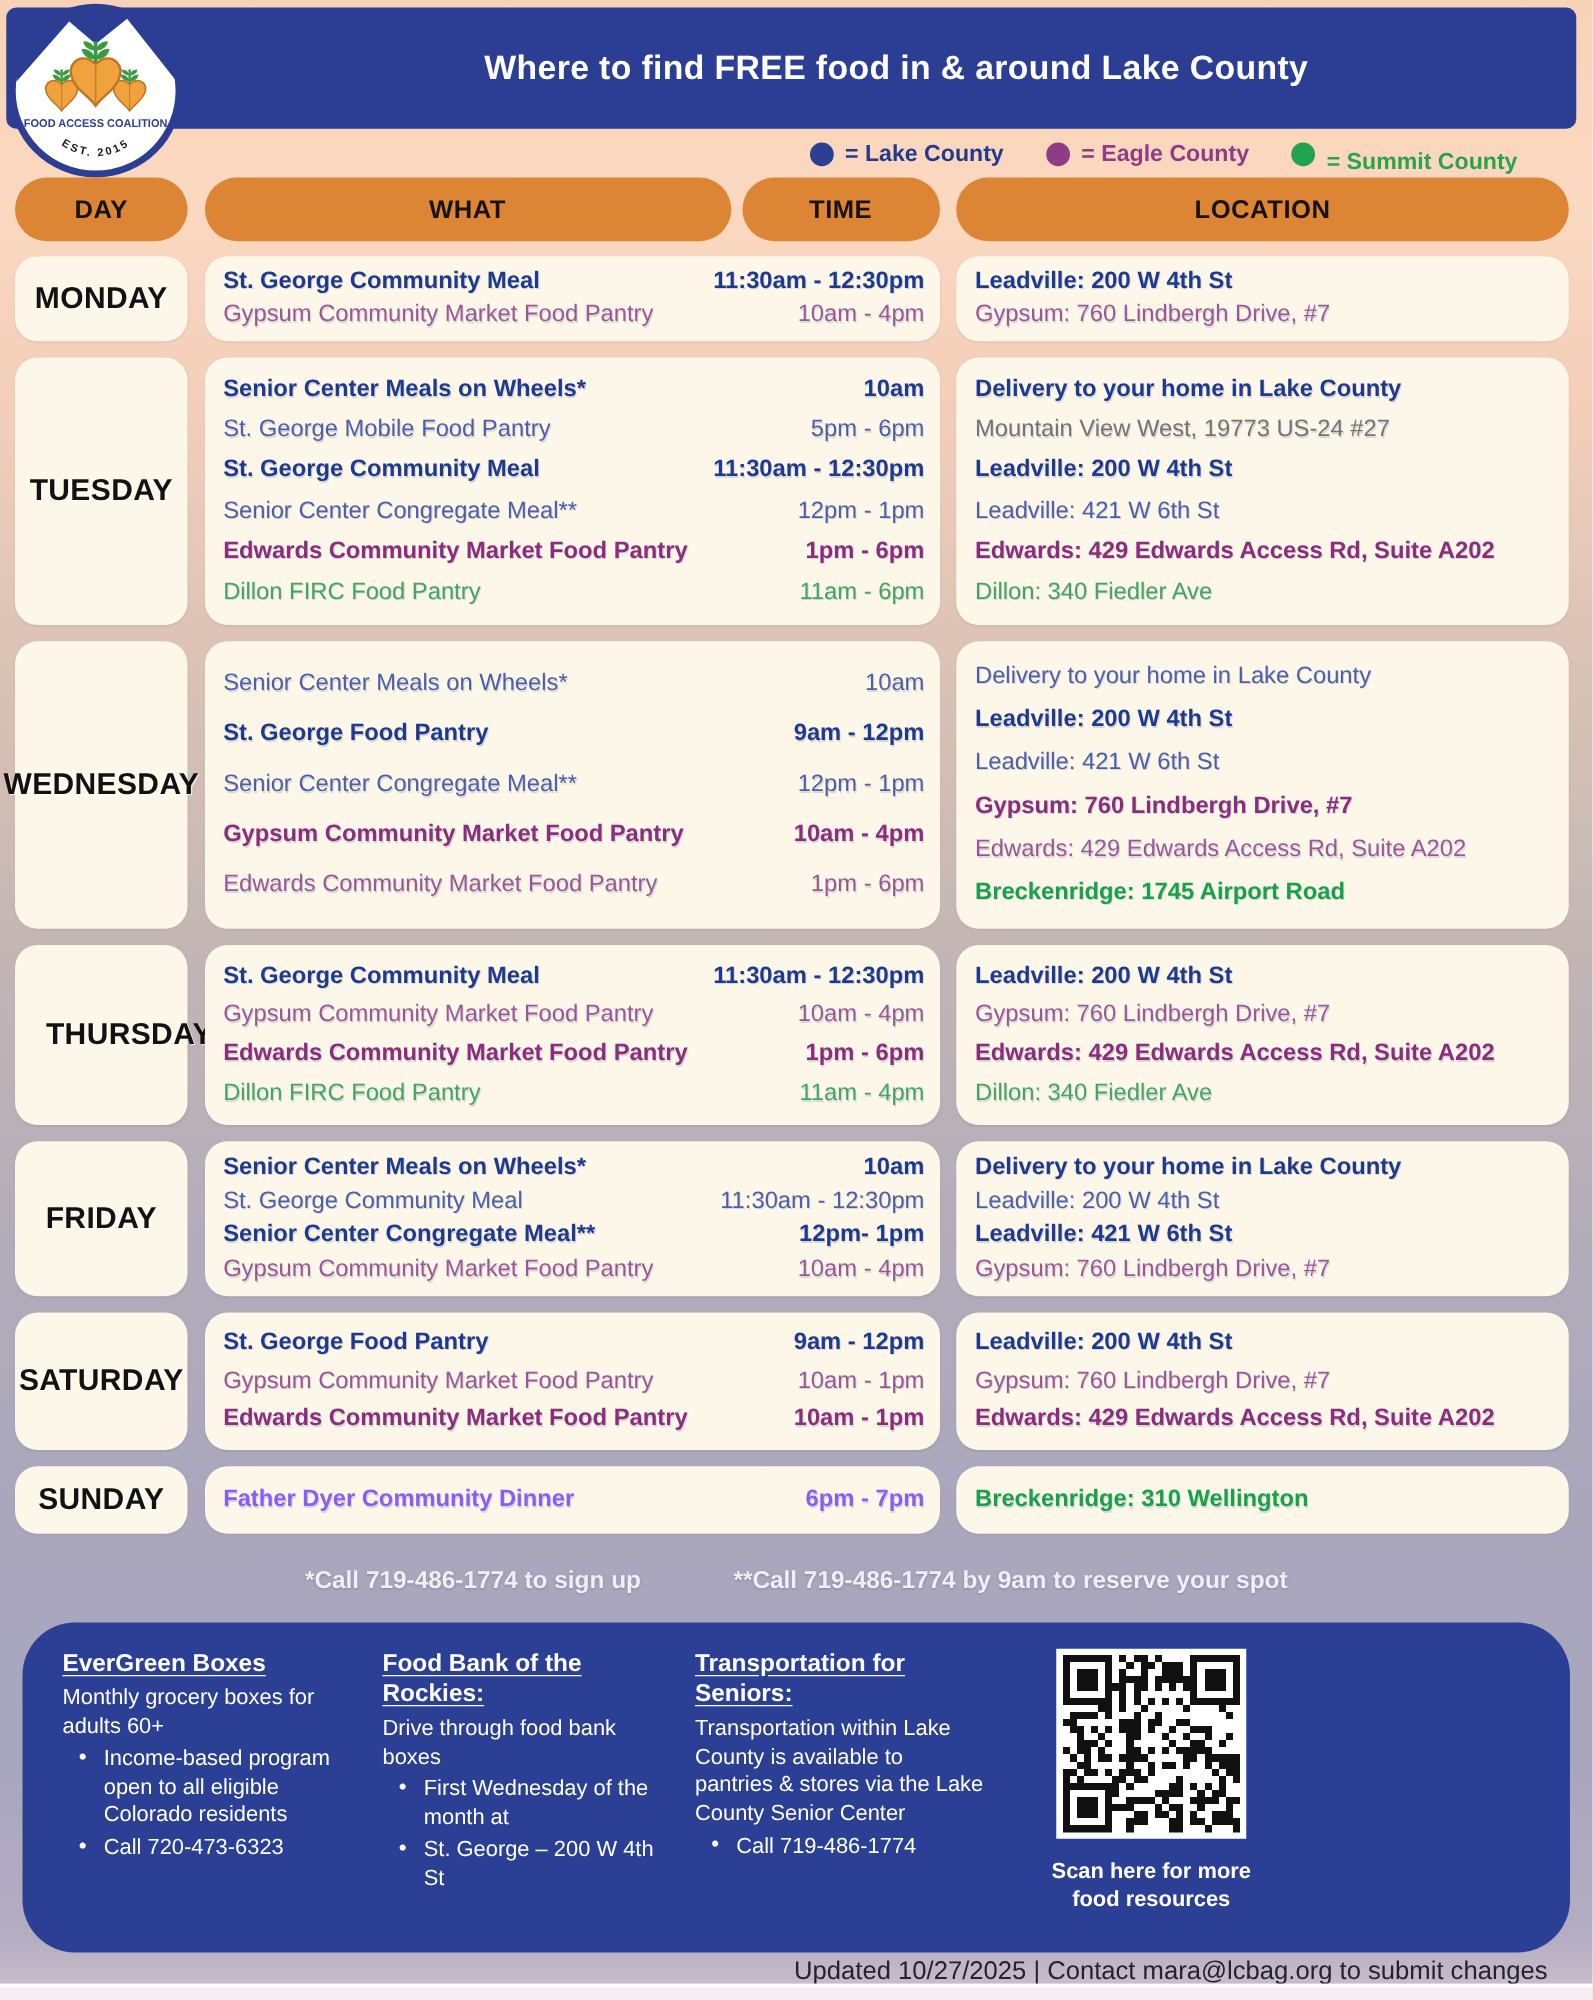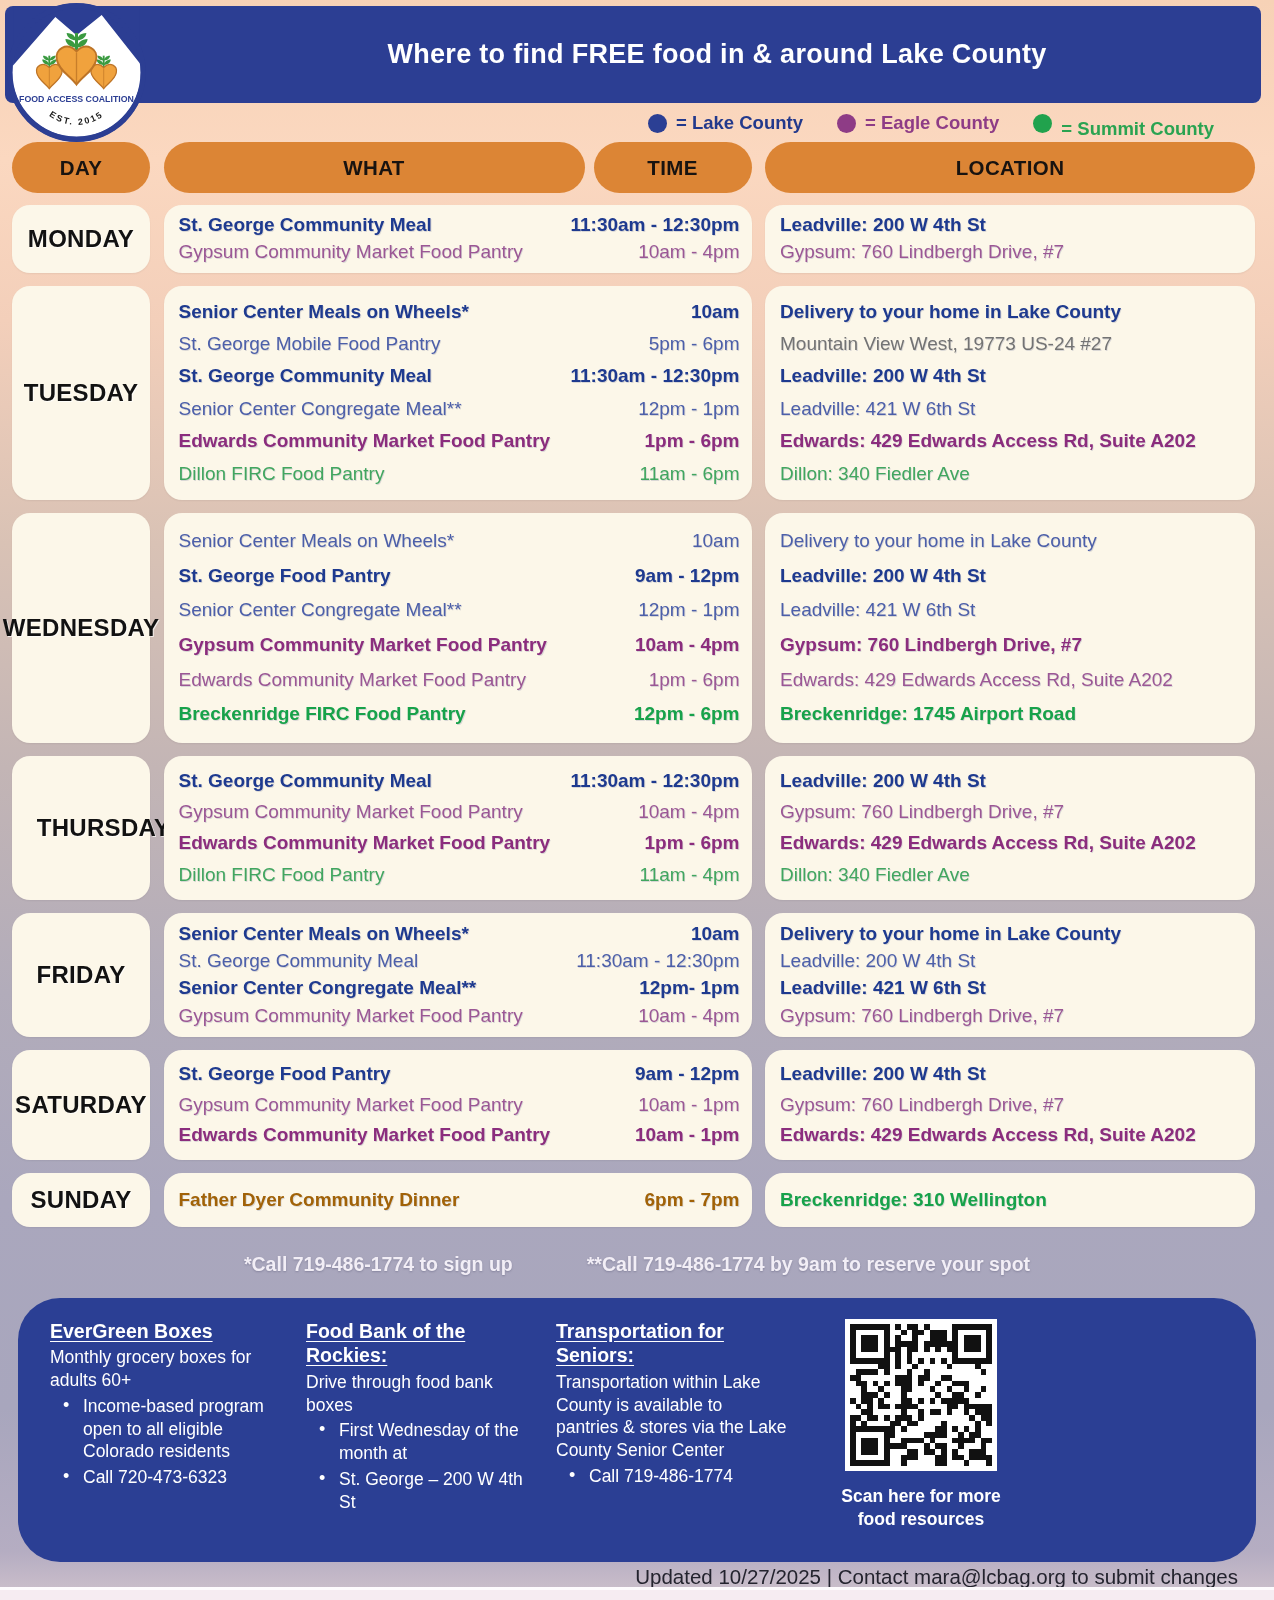--- a/index.html
+++ b/index.html
@@ -216,24 +216,20 @@
             <span class="time">12pm - 1pm</span>
           </div>
           <div class="entry-line b" style="color: rgb(139, 45, 125);">
             <span class="what">Gypsum Community Market Food Pantry</span>
             <span class="time">10am - 4pm</span>
           </div>
           <div class="entry-line" style="color: rgb(155, 87, 149);">
             <span class="what">Edwards Community Market Food Pantry</span>
             <span class="time">1pm - 6pm</span>
           </div>
-          <div class="entry-line b" style="color: rgb(23, 162, 74);">
-            <span class="what">Breckenridge FIRC Food Pantry</span>
-            <span class="time">12pm - 6pm</span>
-          </div>
         </div>
         <div class="box entries">
           <div class="loc-line" style="color: rgb(76, 95, 169);">Delivery to your home in Lake County</div>
           <div class="loc-line b" style="color: rgb(30, 58, 143);">Leadville: 200 W 4th St</div>
           <div class="loc-line" style="color: rgb(76, 95, 169);">Leadville: 421 W 6th St</div>
           <div class="loc-line b" style="color: rgb(139, 45, 125);">Gypsum: 760 Lindbergh Drive, #7</div>
           <div class="loc-line" style="color: rgb(155, 87, 149);">Edwards: 429 Edwards Access Rd, Suite A202</div>
           <div class="loc-line b" style="color: rgb(23, 162, 74);">Breckenridge: 1745 Airport Road</div>
         </div>
       </div>
@@ -309,21 +305,21 @@
         </div>
         <div class="box entries">
           <div class="loc-line b" style="color: rgb(30, 58, 143);">Leadville: 200 W 4th St</div>
           <div class="loc-line" style="color: rgb(155, 87, 149);">Gypsum: 760 Lindbergh Drive, #7</div>
           <div class="loc-line b" style="color: rgb(139, 45, 125);">Edwards: 429 Edwards Access Rd, Suite A202</div>
         </div>
       </div>
       <div class="grid-row sched-row" style="height: 54px;">
         <div class="box day-box" style="height: 54px;">SUNDAY</div>
         <div class="box entries">
-          <div class="entry-line b" style="color: #a16207;">
+          <div class="entry-line b" style="color: #8b5cf6;">
             <span class="what">Father Dyer Community Dinner</span>
             <span class="time">6pm - 7pm</span>
           </div>
         </div>
         <div class="box entries">
           <div class="loc-line b" style="color: rgb(23, 162, 74);">Breckenridge: 310 Wellington</div>
         </div>
       </div>
     </div>
 </div>

